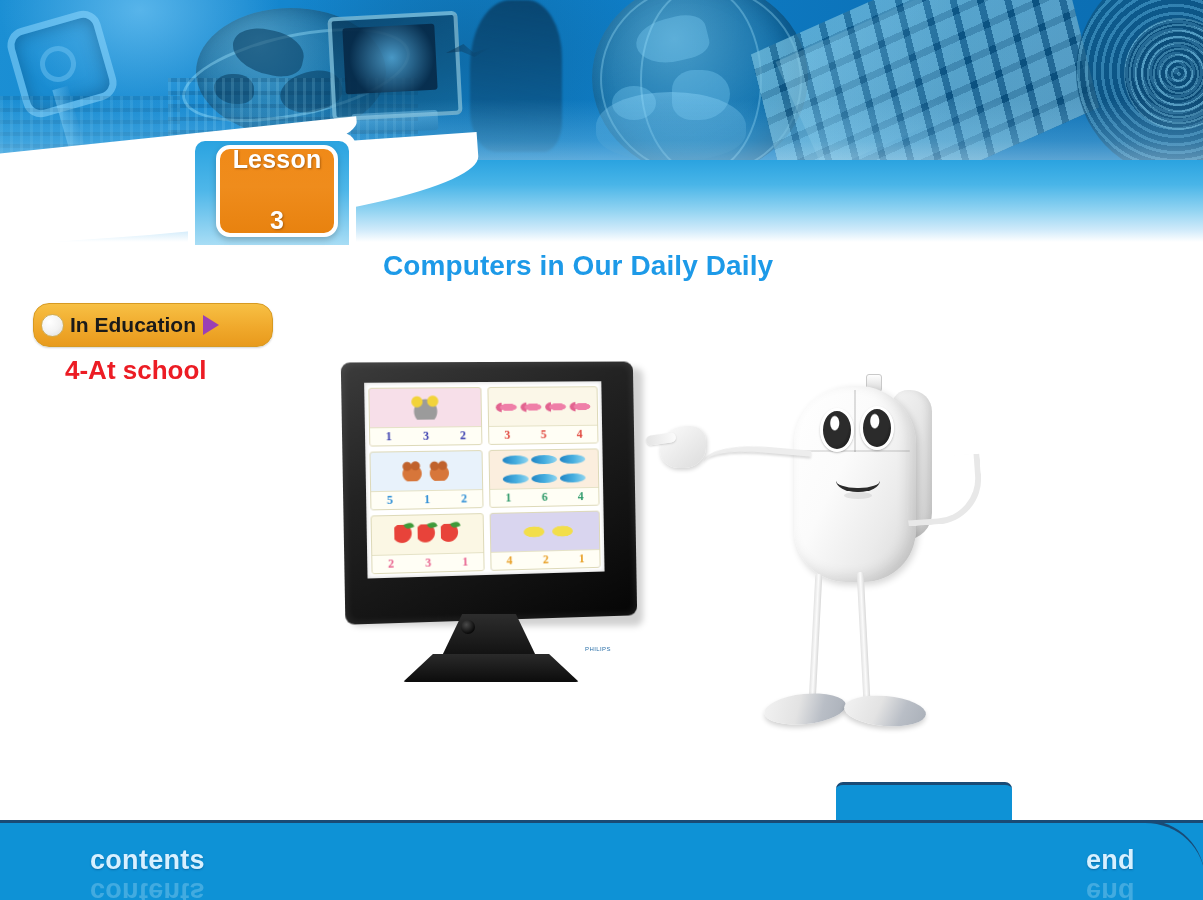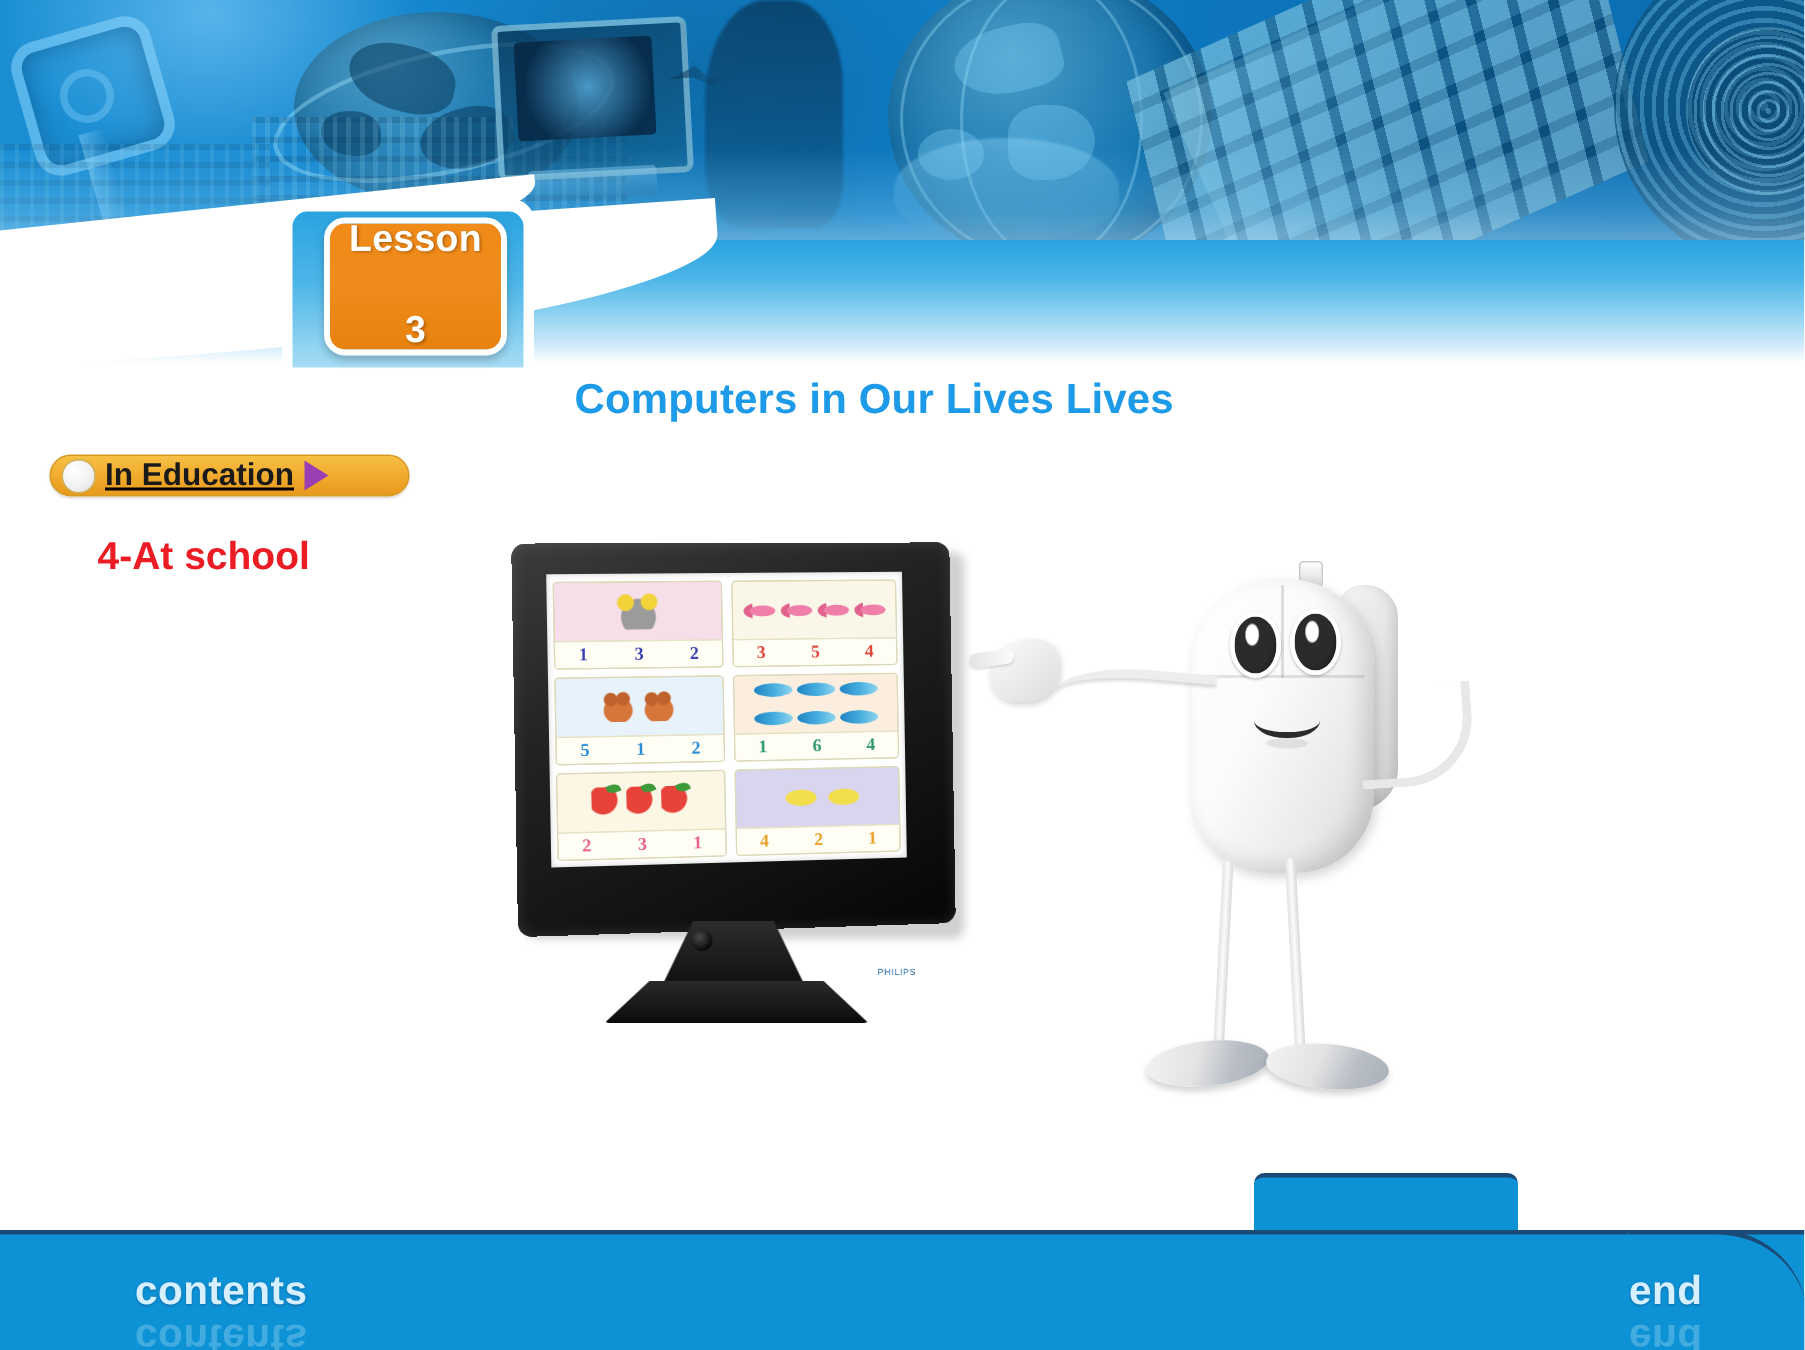--- a/index.html
+++ b/index.html
@@ -204,28 +204,27 @@
   
   .title{
     position:absolute;left:383px;top:250px;
     color:#1d9ae8;font-size:28px;font-weight:bold;letter-spacing:.1px;
     font-family:"Liberation Sans", sans-serif;
     white-space:nowrap;
   }
 
   
   .edu-pill{
-    position:absolute;left:33px;top:303px;width:240px;height:28px;
+    position:absolute;left:33px;top:303px;width:240px;height:44px;
     background:linear-gradient(180deg,#f7c044 0%,#f0a92c 55%,#e89a1c 100%);
     border:1px solid #d79a22;
     border-radius:16px;
     display:flex;align-items:center;
     box-sizing:border-box;
     box-shadow:0 1px 2px rgba(0,0,0,.18);
-    text-decoration:underline;
   }
   .edu-dot{
     width:21px;height:21px;border-radius:50%;margin-left:7px;
     background:radial-gradient(circle at 36% 32%, #ffffff 0%, #f2f2f2 55%, #d8d8d8 100%);
     border:1px solid #cfae5a;flex:none;
   }
   .edu-label{
     margin-left:6px;color:#1a1a1a;font-size:21px;font-weight:bold;
     white-space:nowrap;
   }
@@ -487,21 +486,21 @@
   <div class="swoosh"></div>
   <div class="swoosh2"></div>
 
   <div class="lesson-tab-outline"></div>
   <div class="lesson-tab-inner"></div>
   <div class="lesson-badge">
     <span class="lesson-word">Lesson</span>
     <span class="lesson-num">3</span>
   </div>
 
-  <div class="title">Computers in Our Lives Lives</div>
+  <div class="title">Computers in Our Daily Daily</div>
 
   <div class="edu-pill">
     <span class="edu-dot"></span>
     <span class="edu-label">In Education</span>
     <span class="edu-play"></span>
   </div>
   <div class="at-school">4-At school</div>
 
   <div class="monitor">
     <div class="mon-shadow"></div>

